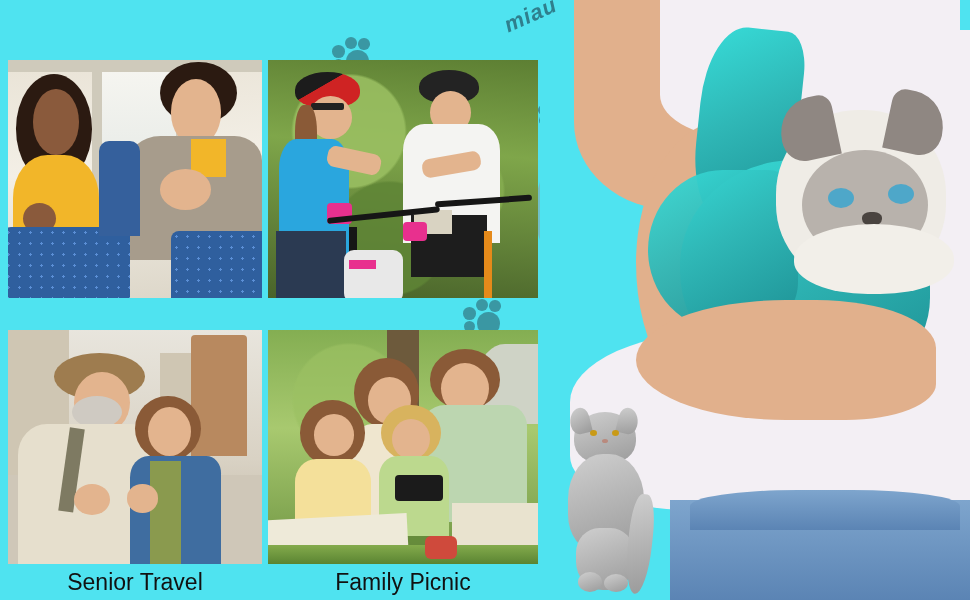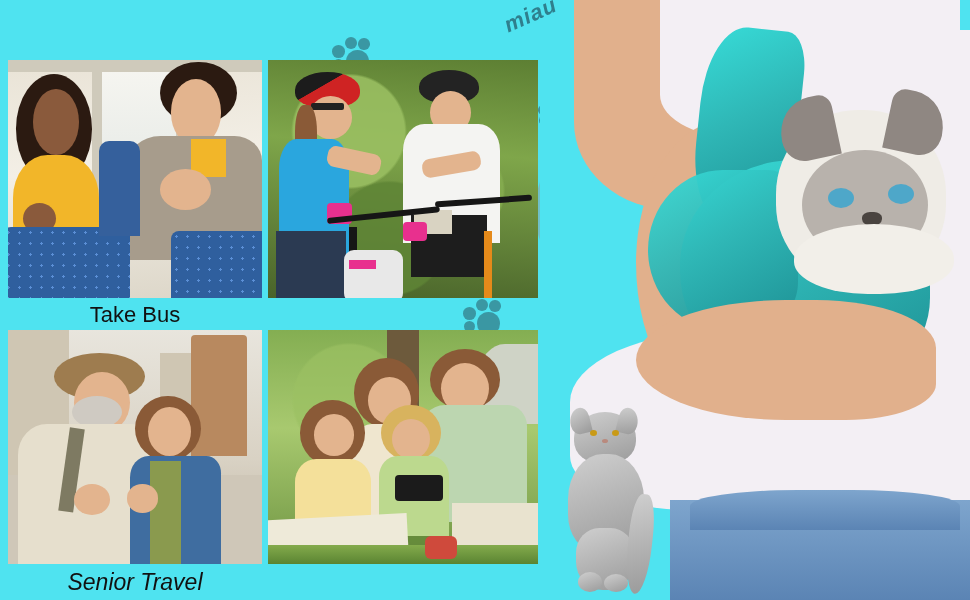--- a/index.html
+++ b/index.html
@@ -224,21 +224,20 @@
         <div class="rect shirt-gray" style="left:46%; top:32%; width:54%; height:52%; border-radius:26% 20% 0 0;"></div>
         <div class="rect shirt-yellow" style="left:72%; top:33%; width:14%; height:16%;"></div>
         <div class="blob skin-light" style="left:60%; top:46%; width:20%; height:17%;"></div>
 
         <div class="rect seat" style="left:-2%; top:70%; width:50%; height:32%;"></div>
         <div class="rect seat" style="left:64%; top:72%; width:42%; height:30%;"></div>
         <div class="rect" style="left:36%; top:34%; width:16%; height:40%; background:#35609c; border-radius:10px 10px 0 0;"></div>
       </div>
     </div>
   </div>
-  <div class="caption" style="left:8px; top:299px; width:254px;">Take Bus</div>
 
   <div class="cell" style="left:268px; top:60px; width:270px; height:238px;">
     <div class="photo">
       <div class="scene cyc-bg">
         <div class="scene foliage" style="opacity:.85;"></div>
 
         <div class="rect helmet-red" style="left:10%; top:5%; width:24%; height:15%;"></div>
         <div class="blob skin-light" style="left:15%; top:15%; width:16%; height:18%;"></div>
         <div class="rect" style="left:16%; top:18%; width:12%; height:3%; background:#222; border-radius:2px;"></div>
         <div class="rect hair-brown" style="left:10%; top:19%; width:8%; height:28%; border-radius:40%;"></div>
@@ -281,21 +280,21 @@
         <div class="blob skin-light" style="left:26%; top:66%; width:14%; height:13%;"></div>
 
         <div class="blob hair-brown" style="left:50%; top:28%; width:26%; height:28%;"></div>
         <div class="blob skin-light" style="left:55%; top:33%; width:17%; height:21%;"></div>
         <div class="rect jacket-den" style="left:48%; top:54%; width:36%; height:46%; border-radius:20% 16% 0 0;"></div>
         <div class="rect" style="left:56%; top:56%; width:12%; height:44%; background:#8a9a4e;"></div>
         <div class="blob skin-light" style="left:47%; top:66%; width:12%; height:12%;"></div>
       </div>
     </div>
   </div>
-  <div class="caption" style="left:8px; top:566px; width:254px; font-size:23px;font-style:italic;">Senior Travel</div>
+  <div class="caption" style="left:8px; top:566px; width:254px; font-size:23px;">Senior Travel</div>
 
   <div class="cell" style="left:268px; top:330px; width:270px; height:234px;">
     <div class="photo">
       <div class="scene pic-bg">
         <div class="scene foliage" style="opacity:.7;"></div>
         <div class="rect" style="left:44%; top:0; width:12%; height:40%; background:#6d5a3c;"></div>
         <div class="rect" style="left:78%; top:6%; width:24%; height:34%; background:#cfd3c6; border-radius:40% 0 0 0;"></div>
 
         <div class="blob hair-brown" style="left:32%; top:12%; width:24%; height:30%;"></div>
         <div class="blob skin-light" style="left:37%; top:20%; width:16%; height:20%;"></div>
@@ -314,20 +313,21 @@
         <div class="blob skin-light" style="left:46%; top:38%; width:14%; height:17%;"></div>
         <div class="rect tee-green" style="left:41%; top:54%; width:26%; height:34%; border-radius:26% 26% 0 0;"></div>
         <div class="rect" style="left:47%; top:62%; width:18%; height:11%; background:#1b1b1b; border-radius:4px;"></div>
 
         <div class="rect map" style="left:-4%; top:80%; width:56%; height:22%; transform:rotate(-3deg);"></div>
         <div class="rect grass" style="left:0; top:92%; width:100%; height:10%;"></div>
         <div class="rect" style="left:58%; top:88%; width:12%; height:10%; background:#cf4a3c; border-radius:6px;"></div>
       </div>
     </div>
   </div>
+  <div class="caption" style="left:268px; top:566px; width:270px; font-size:23px;">Family Picnic</div>
 
   <div id="sitcat">
     <div class="cat-part" style="left:22px; top:4px; width:62px; height:52px; border-radius:50% 50% 44% 44%;"></div>
     <div class="cat-part" style="left:18px; top:0; width:20px; height:26px; border-radius:60% 40% 0 40%; transform:rotate(-14deg);"></div>
     <div class="cat-part" style="left:66px; top:0; width:20px; height:26px; border-radius:40% 60% 40% 0; transform:rotate(14deg);"></div>
     <div style="position:absolute; left:38px; top:22px; width:7px; height:6px; background:#c99a16; border-radius:50%;"></div>
     <div style="position:absolute; left:60px; top:22px; width:7px; height:6px; background:#c99a16; border-radius:50%;"></div>
     <div style="position:absolute; left:50px; top:31px; width:6px; height:4px; background:#b98a7e; border-radius:50%;"></div>
     <div class="cat-part" style="left:16px; top:46px; width:76px; height:98px; border-radius:46% 46% 38% 38%;"></div>
     <div class="cat-part" style="left:24px; top:120px; width:58px; height:62px; border-radius:40% 40% 46% 46%;"></div>

